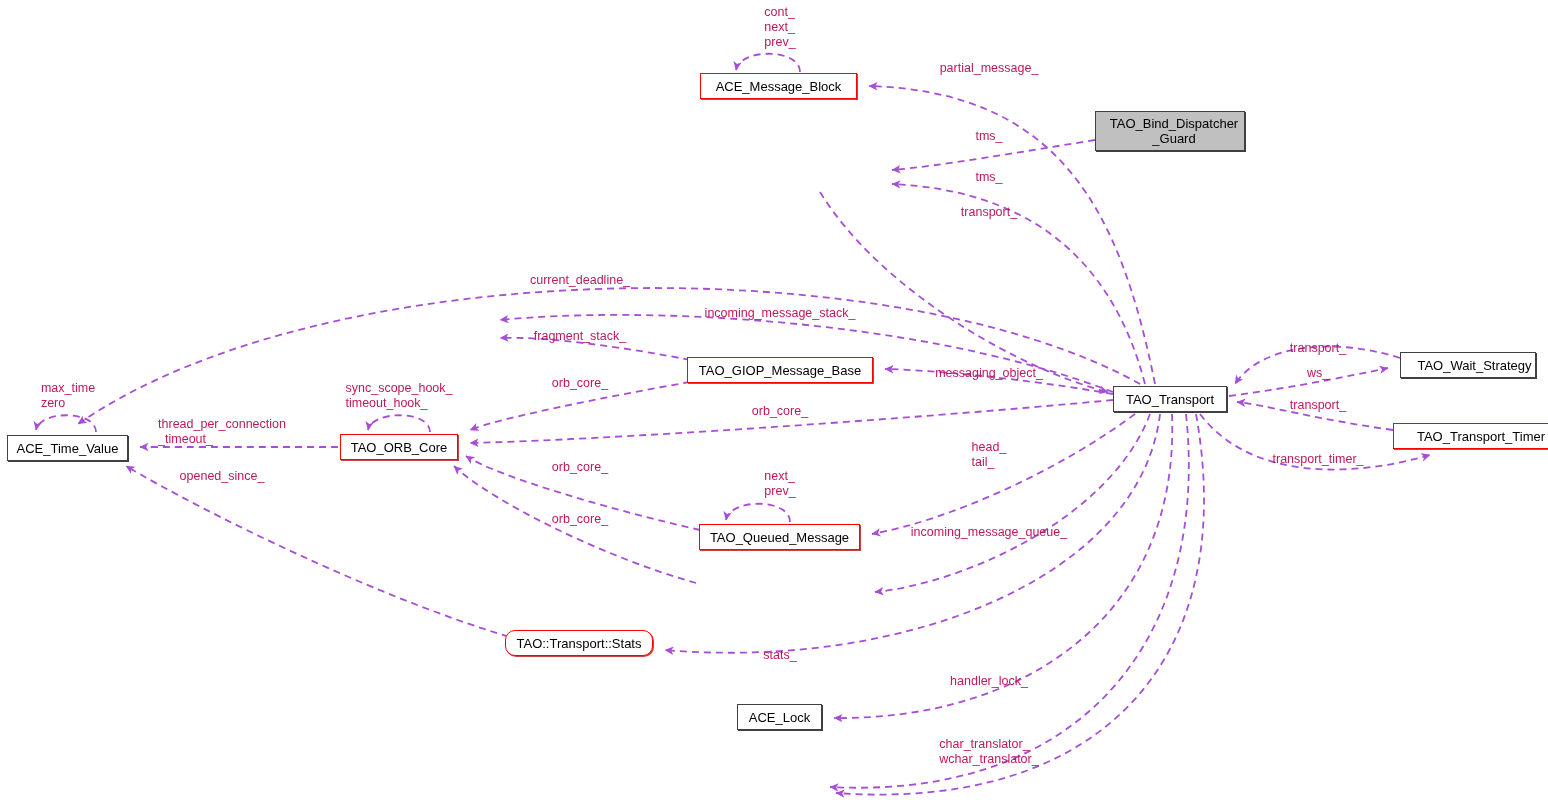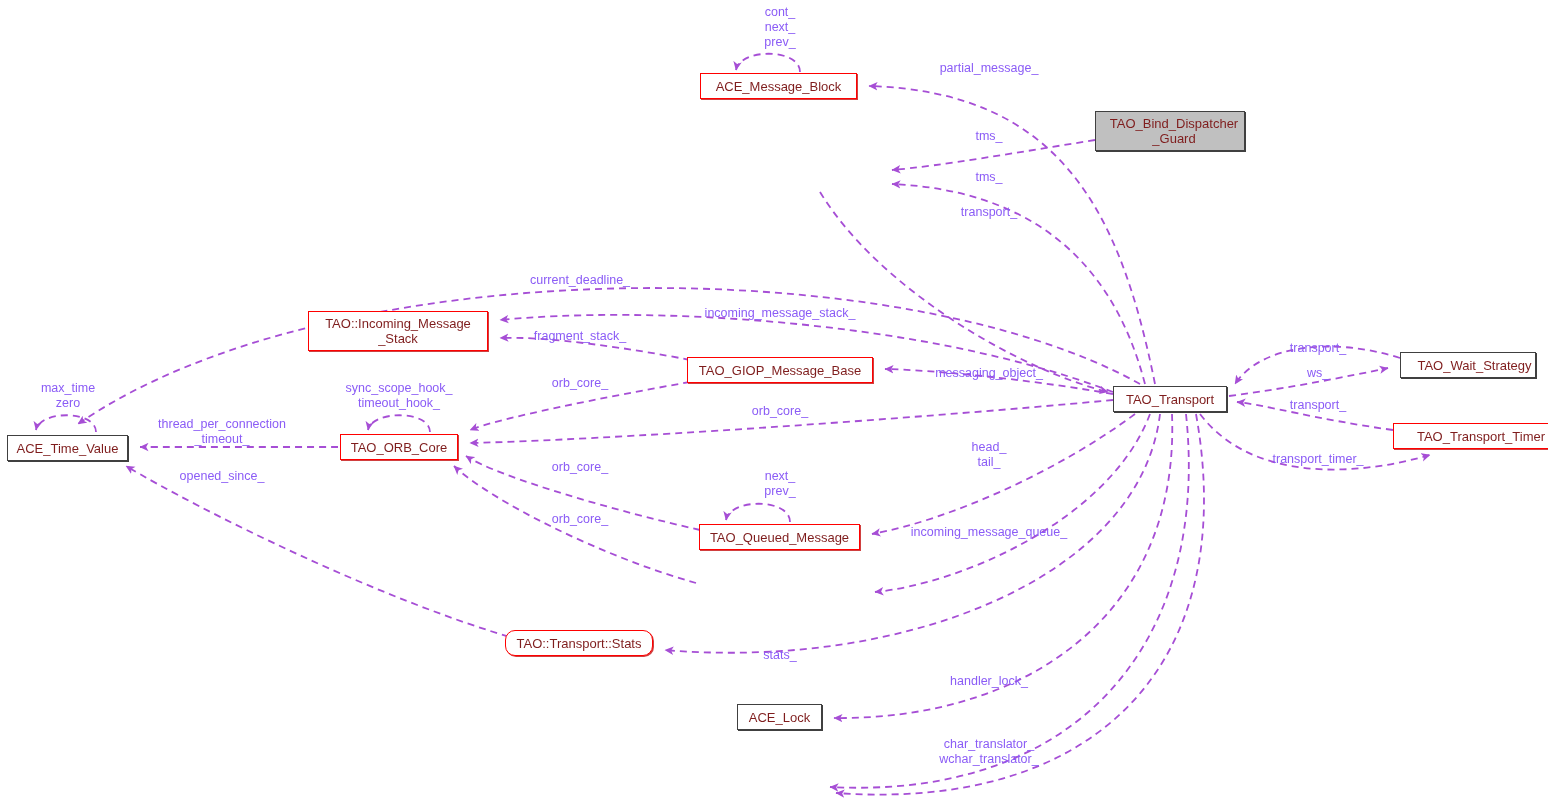--- a/index.html
+++ b/index.html
@@ -30,21 +30,21 @@
     position: absolute;
     box-sizing: border-box;
     background: #ffffff;
     border: 1px solid #000000;
     display: flex;
     align-items: center;
     justify-content: center;
     text-align: center;
     font-size: 13px;
     line-height: 15px;
-    color: #7f1d1d;
+    color: #000000;
     white-space: pre-line;
     padding: 0 4px;
     z-index: 5;
   }
   .node.solid {
     border: 1px solid #404040;
     box-shadow: 1px 1px 0 0 #404040;
   }
   .node.red {
     border: 1px solid #ff0000;
@@ -53,23 +53,22 @@
   .node.current {
     background: #c0c0c0;
     border: 1px solid #404040;
     box-shadow: 1px 1px 0 0 #404040;
     padding-left: 12px;
   }
   .edge-label {
     position: absolute;
     font-size: 12.5px;
     line-height: 15px;
-    color: #8b5cf6;
+    color: #be185d;
     white-space: pre-line;
-    text-align: center;
     background: transparent;
     z-index: 4;
     transform: translate(-50%, -50%);
     pointer-events: none;
   }
 </style>
 </head>
 <body>
 
 <div id="diagram">
@@ -135,22 +134,20 @@
       <path d="M1172,414 C1180,620 1020,720 834,718"></path>
 
       <path d="M1186,414 C1210,640 1080,800 830,787"></path>
       <path d="M1196,414 C1240,660 1100,812 836,793"></path>
     </g>
   </svg>
 
   <div class="node red" style="left:700px;  top:73px;  width:157px; height:26px;">ACE_Message_Block</div>
   <div class="node current" style="left:1095px; top:111px; width:150px; height:40px;">TAO_Bind_Dispatcher
 _Guard</div>
-  <div class="node red" style="left:308px;  top:311px; width:180px; height:40px;">TAO::Incoming_Message
-_Stack</div>
   <div class="node red" style="left:687px;  top:357px; width:186px; height:26px;">TAO_GIOP_Message_Base</div>
   <div class="node solid" style="left:1400px; top:352px; width:136px; height:26px;padding-left:17px;">TAO_Wait_Strategy</div>
   <div class="node solid" style="left:1113px; top:386px; width:114px; height:26px;">TAO_Transport</div>
   <div class="node red" style="left:1393px; top:423px; width:176px; height:26px;">TAO_Transport_Timer</div>
   <div class="node solid" style="left:7px;    top:435px; width:121px; height:26px;">ACE_Time_Value</div>
   <div class="node red" style="left:340px;  top:434px; width:118px; height:26px;">TAO_ORB_Core</div>
   <div class="node red" style="left:699px;  top:524px; width:161px; height:26px;">TAO_Queued_Message</div>
   <div class="node red" style="left:505px;  top:630px; width:148px; height:26px;border-radius:10px;">TAO::Transport::Stats</div>
   <div class="node solid" style="left:737px;  top:704px; width:85px;  height:26px;">ACE_Lock</div>
 

